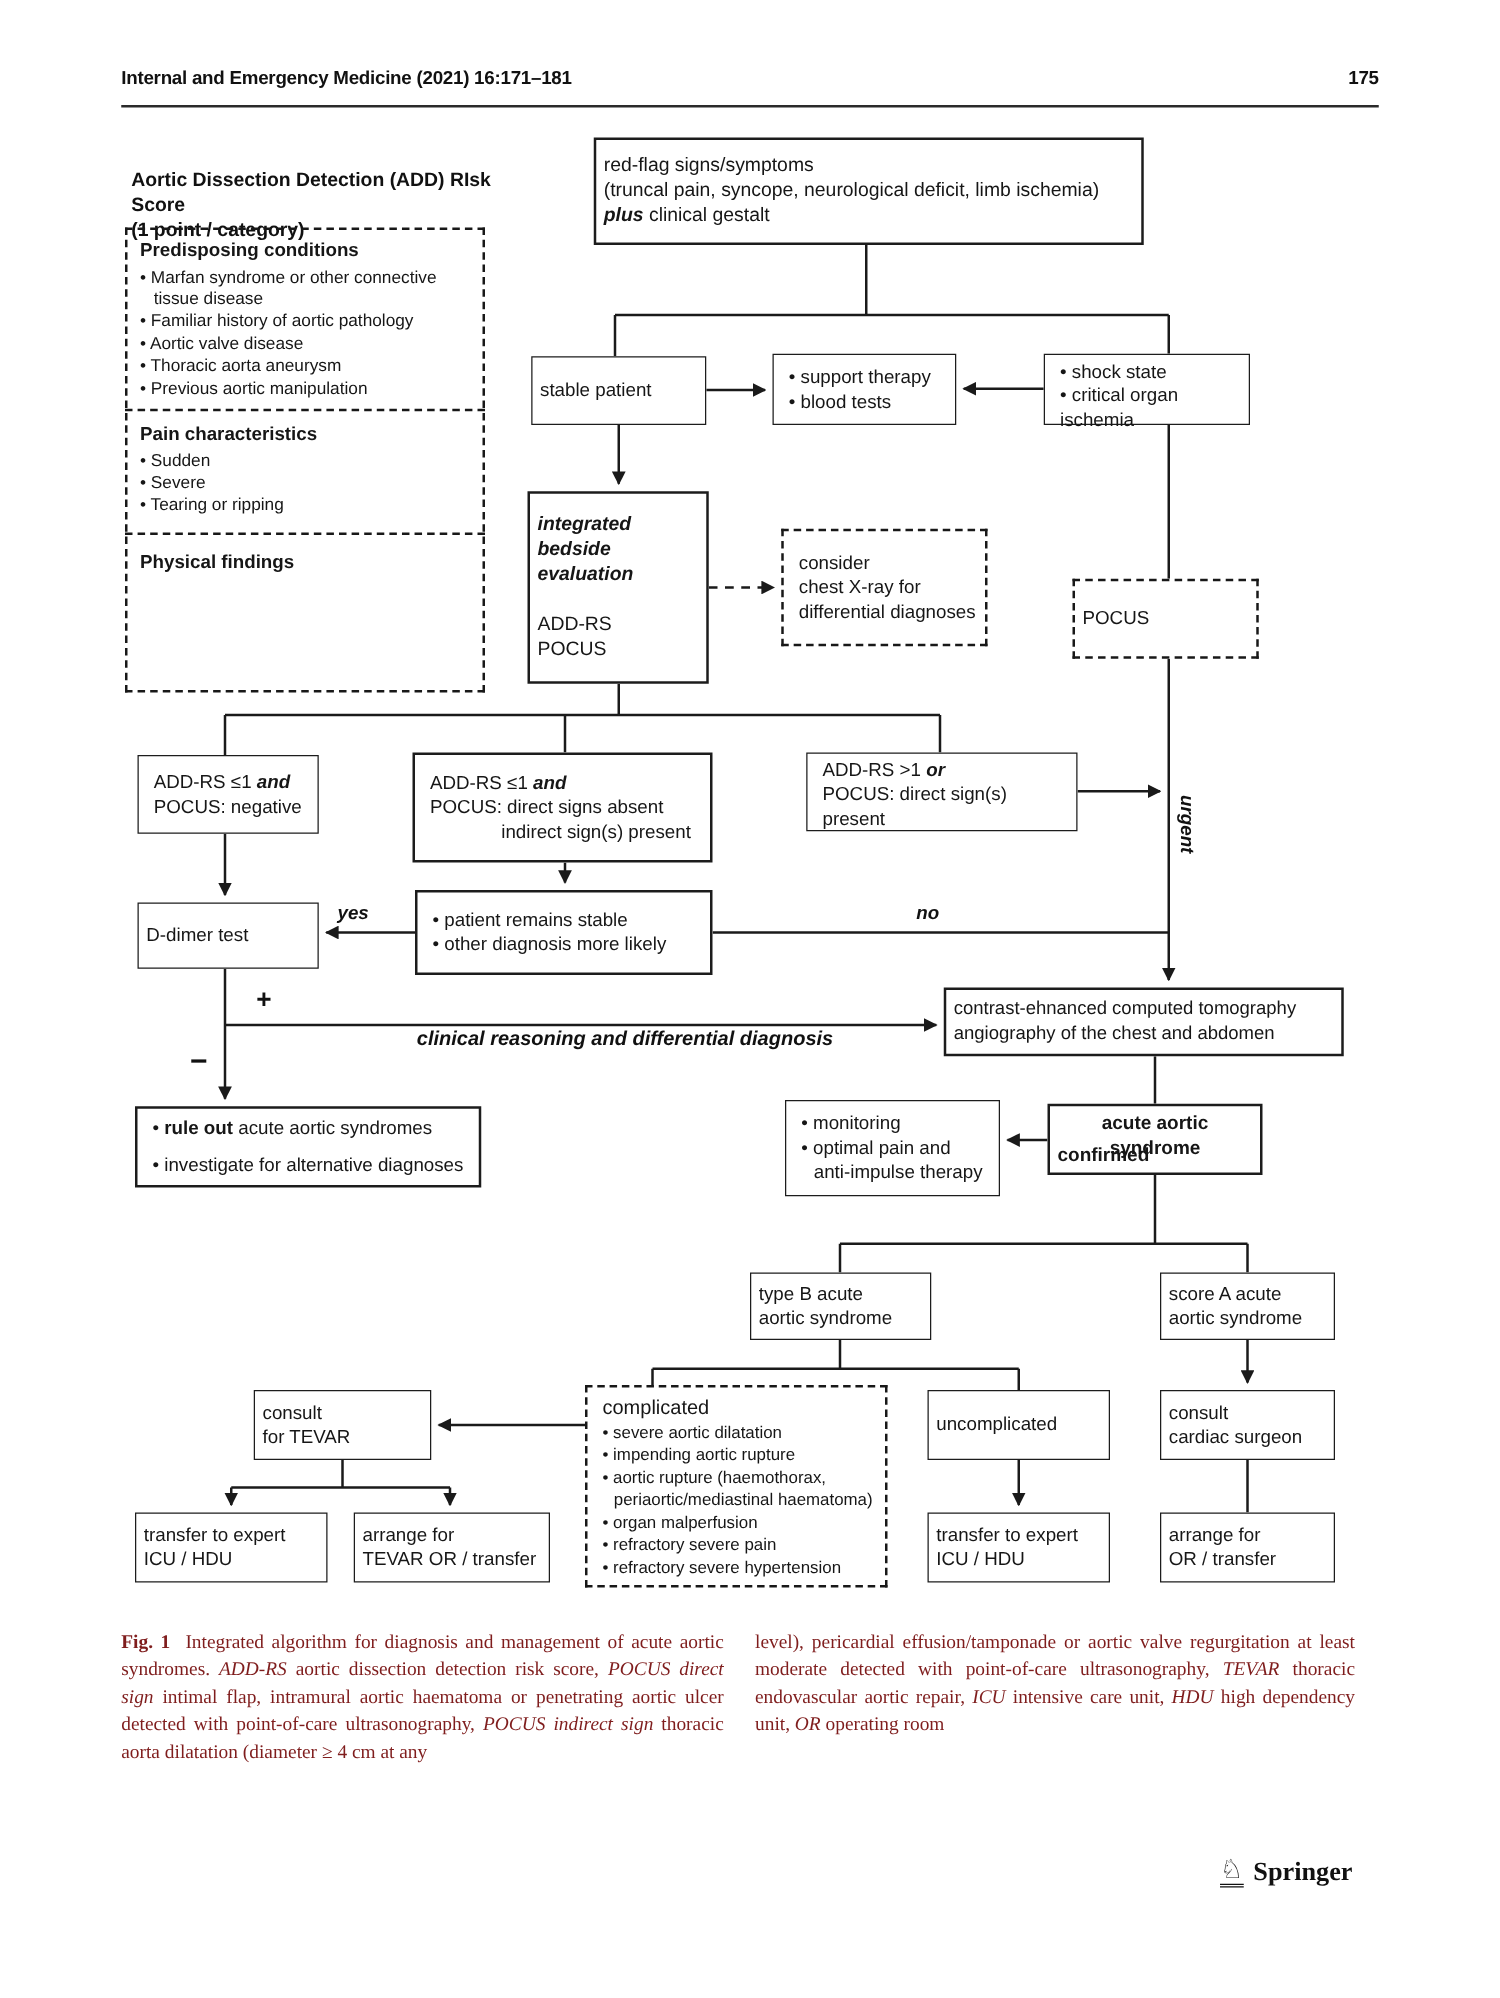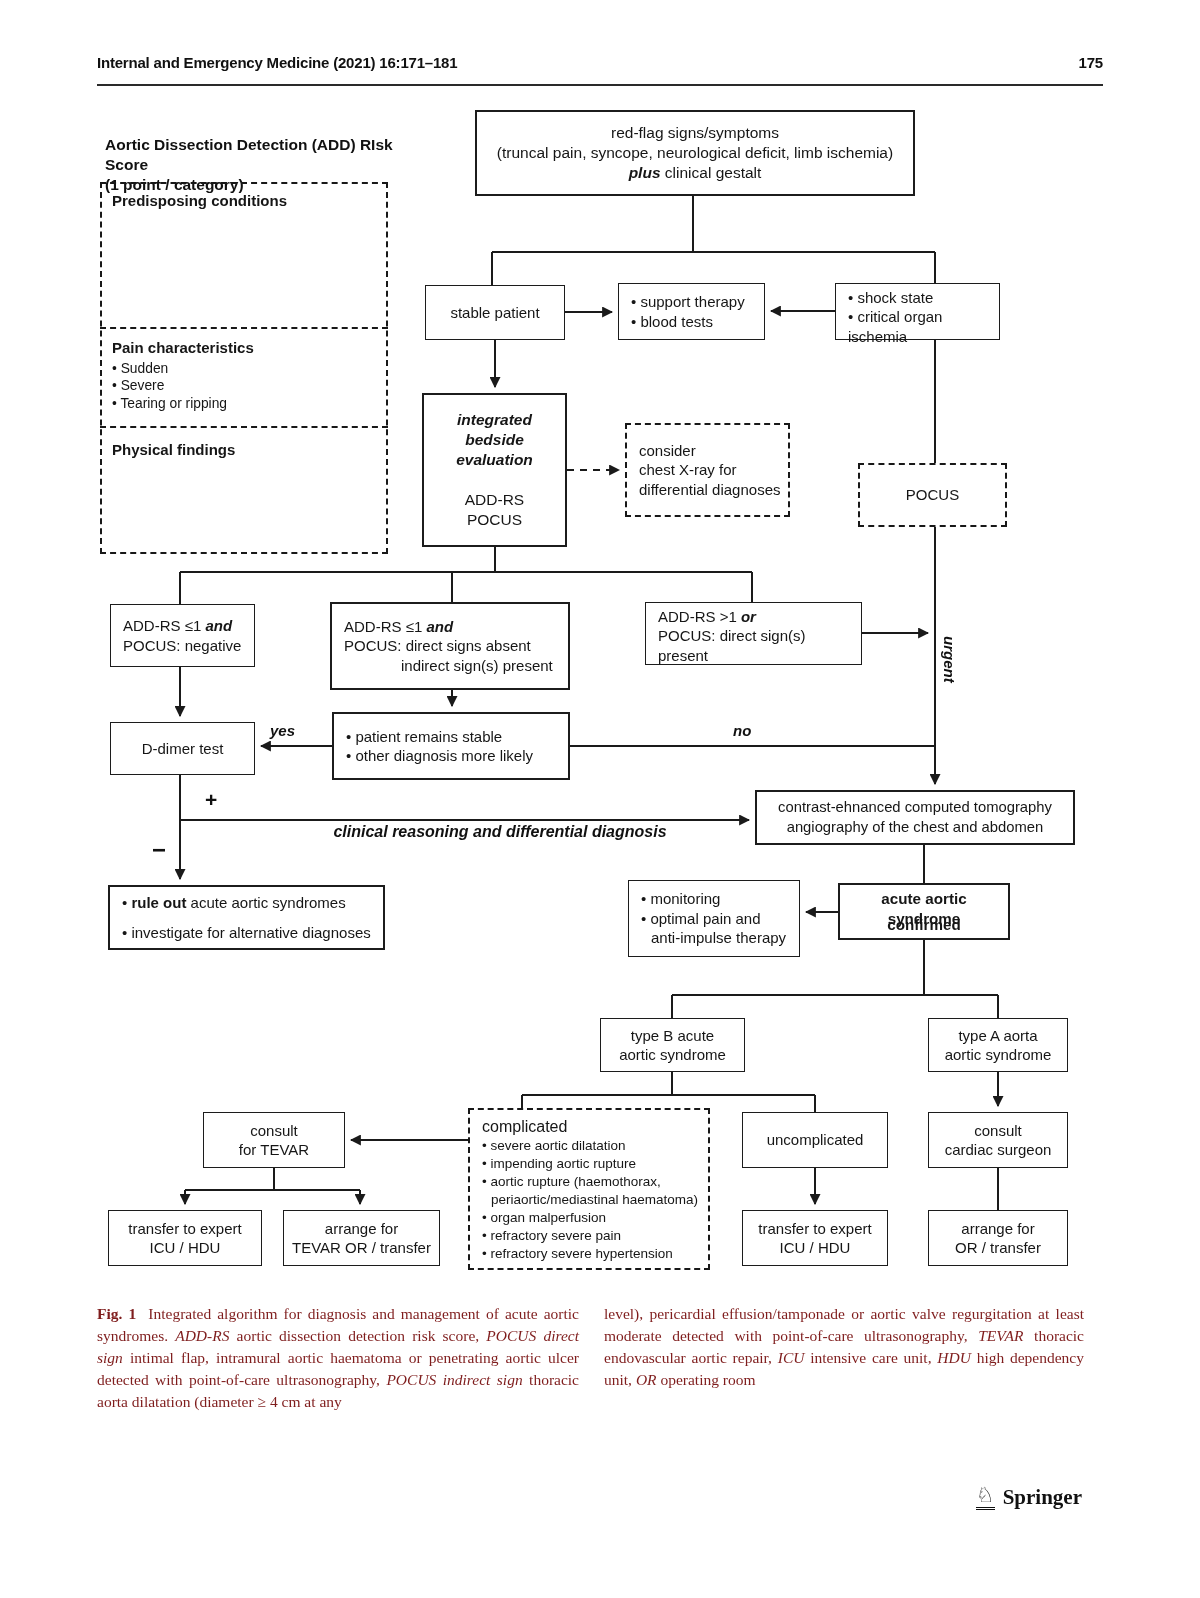--- a/index.html
+++ b/index.html
@@ -15,21 +15,21 @@
   .panel-title{position:absolute;left:105px;top:135px;width:300px;font-size:15.5px;font-weight:700;line-height:1.28;color:#111;}
   .panel-outline{position:absolute;left:100px;top:182px;width:288px;height:372px;border:2px dashed #181818;box-sizing:border-box;}
   .panel-divider{position:absolute;left:100px;width:288px;border-top:2px dashed #181818;}
   .panel-section{position:absolute;left:112px;width:266px;font-size:13.8px;line-height:1.3;color:#161616;}
   .panel-section h4{margin:0 0 2px 0;font-size:15px;font-weight:700;}
   .panel-section ul{list-style:none;margin:0;padding:0;}
   .panel-section li{padding-left:11px;text-indent:-11px;}
   
   .fc-svg{position:absolute;left:0;top:0;width:1200px;height:1598px;}
   .fc-box{position:absolute;box-sizing:border-box;background:#fff;border:1.8px solid #1c1c1c;
-    display:flex;flex-direction:column;justify-content:center;align-items:center;
+    display:flex;flex-direction:column;justify-content:center;align-items:flex-start;
     text-align:center;font-size:15px;line-height:1.3;color:#161616;padding:4px 6px;}
   .fc-left{align-items:flex-start;text-align:left;padding-left:12px;}
   .fc-thick{border-width:2.6px;}
   .fc-dashed{border:2.2px dashed #181818;}
   .fc-line{min-height:1.28em;}
   .s-b{font-weight:700;}
   .s-i{font-style:italic;}
   .s-bi{font-weight:700;font-style:italic;}
   .s-hd{font-size:16px;}
   
@@ -87,20 +87,27 @@
 <div class="panel-title">
   <div>Aortic Dissection Detection (ADD) RIsk Score</div>
   <div>(1 point / category)</div>
 </div>
 <div class="panel-outline"></div>
 <div class="panel-divider" style="top:327px"></div>
 <div class="panel-divider" style="top:426px"></div>
 
 <div class="panel-section" style="top:191px">
   <h4>Predisposing conditions</h4>
+  <ul>
+    <li>• Marfan syndrome or other connective tissue disease</li>
+    <li>• Familiar history of aortic pathology</li>
+    <li>• Aortic valve disease</li>
+    <li>• Thoracic aorta aneurysm</li>
+    <li>• Previous aortic manipulation</li>
+  </ul>
 </div>
 <div class="panel-section" style="top:338px">
   <h4>Pain characteristics</h4>
   <ul>
     <li>• Sudden</li>
     <li>• Severe</li>
     <li>• Tearing or ripping</li>
   </ul>
 </div>
 <div class="panel-section" style="top:440px">
@@ -224,21 +231,21 @@
   </div>
 <div class="fc-box b-confirmed">
     <div class="fc-line"><span class="s-b">acute aortic syndrome</span></div>
     <div class="fc-line"><span class="s-b">confirmed</span></div>
   </div>
 <div class="fc-box b-typeb">
     <div class="fc-line"><span>type B acute</span></div>
     <div class="fc-line"><span>aortic syndrome</span></div>
   </div>
 <div class="fc-box b-typea">
-    <div class="fc-line"><span>type A aorta</span></div>
+    <div class="fc-line"><span>score A acute</span></div>
     <div class="fc-line"><span>aortic syndrome</span></div>
   </div>
 <div class="fc-box b-ctevar">
     <div class="fc-line"><span>consult</span></div>
     <div class="fc-line"><span>for TEVAR</span></div>
   </div>
 <div class="fc-box fc-dashed fc-left b-complicated">
     <div class="fc-line"><span class="s-hd">complicated</span></div>
     <div class="fc-line"><span>• severe aortic dilatation</span></div>
     <div class="fc-line"><span>• impending aortic rupture</span></div>

